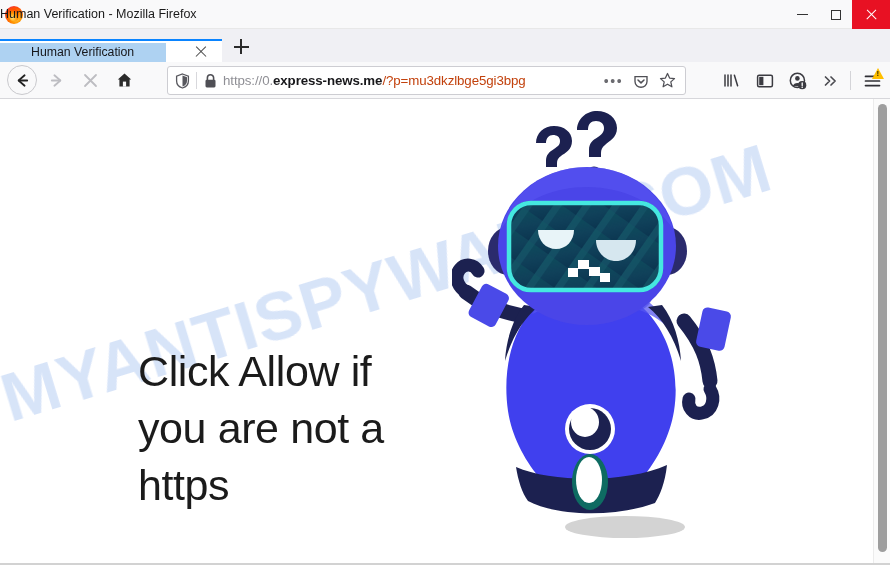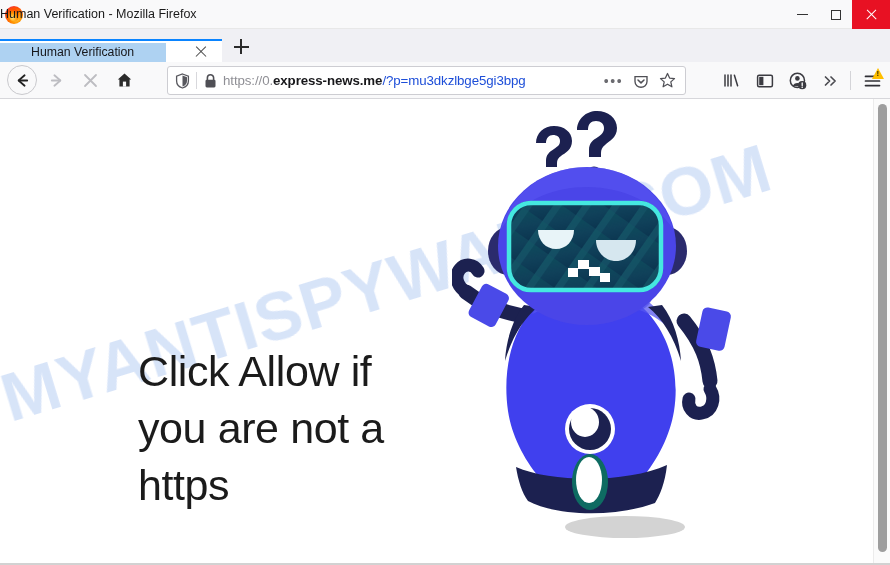--- a/index.html
+++ b/index.html
@@ -125,21 +125,21 @@
     display: flex; align-items: center;
   }
   .shield-box { width: 28px; display: flex; align-items: center; justify-content: center; }
   .url-divider { width: 1px; height: 17px; background: #d8d8dc; }
   .lock-box { width: 26px; display: flex; align-items: center; justify-content: center; }
   .urltext {
     font-size: 13.3px; color: #8f8f95; white-space: nowrap;
     overflow: hidden; flex: 1 1 auto; letter-spacing: -0.1px;
   }
   .urltext b { color: #18181b; font-weight: 700; }
-  .urltext .fade { color: #1d4ed8; }
+  .urltext .fade { color: #c2410c; }
   .url-icons { display: flex; align-items: center; padding-right: 4px; }
   .url-ic { width: 27px; height: 27px; display: flex; align-items: center; justify-content: center; }
   .dots { letter-spacing: 1.6px; color: #6b6b70; font-size: 14px; line-height: 1; }
 
   .toolbar-right {
     position: absolute; right: 0; top: 3px; height: 31px;
     display: flex; align-items: center;
   }
   .tb { width: 33px; height: 31px; display: flex; align-items: center; justify-content: center; }
   .tb-sep { width: 1px; height: 19px; background: #d4d4d8; margin: 0 3px; }

